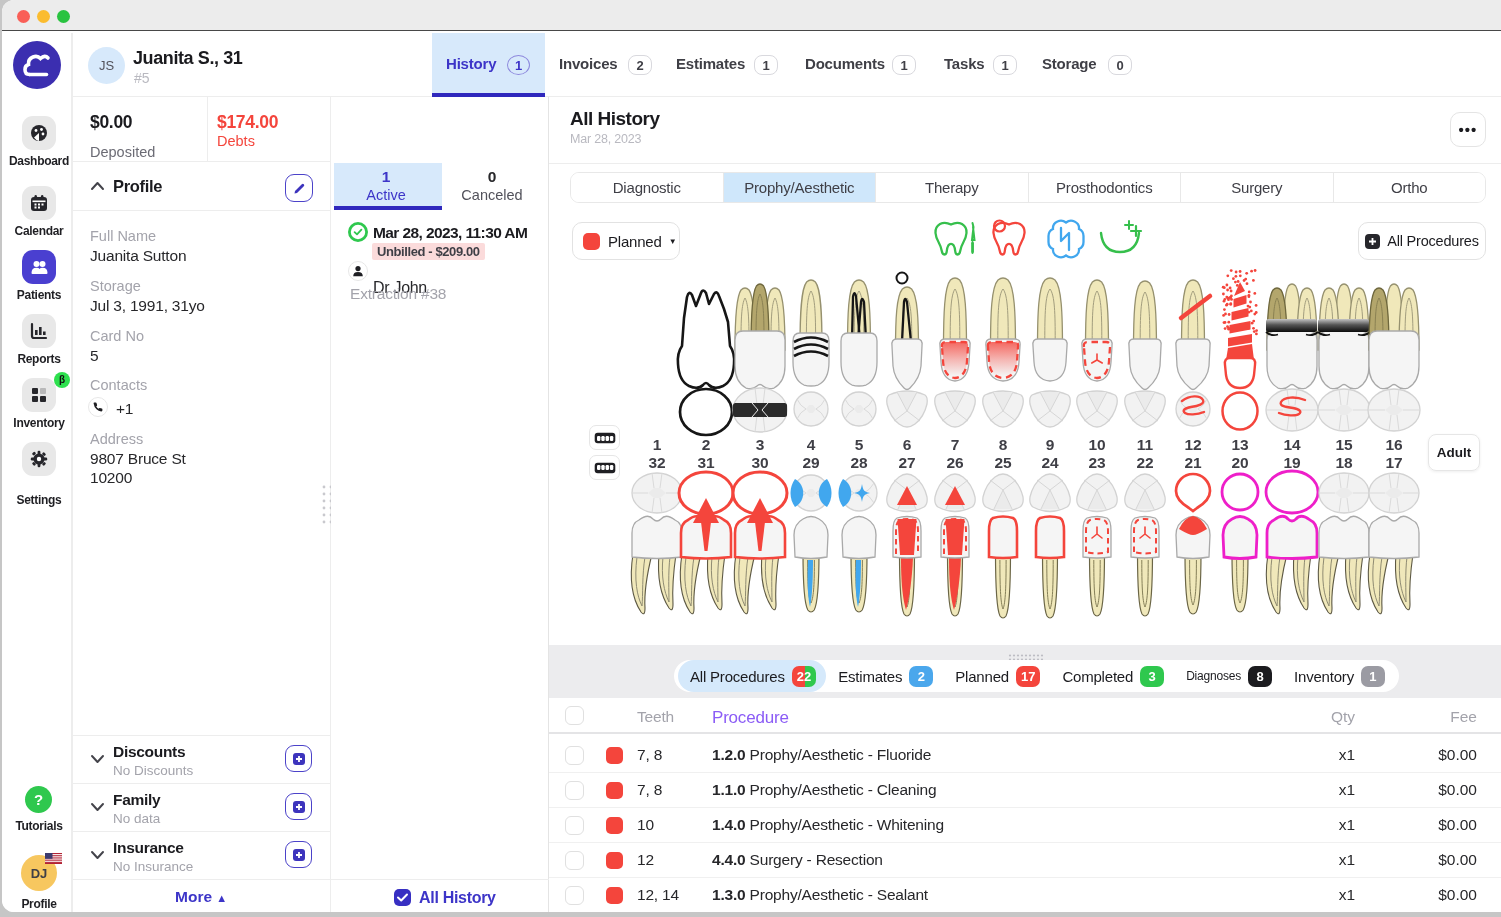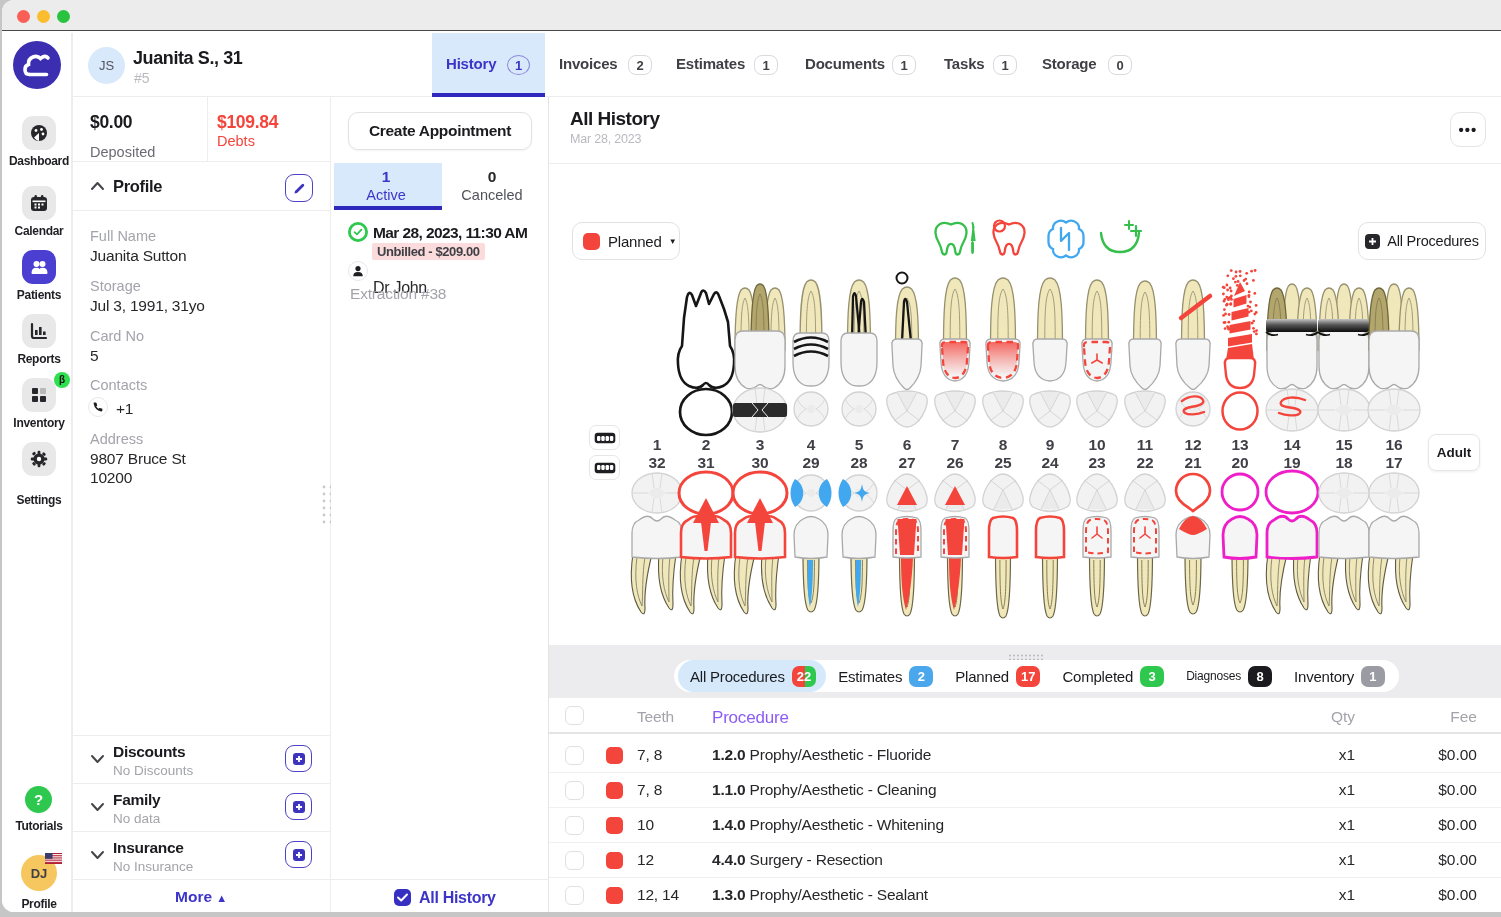--- a/index.html
+++ b/index.html
@@ -140,21 +140,21 @@
     <div class="abs" style="left:1106px;top:55px;"><span class="badge">0</span></div>
     <div class="abs" style="left:69px;top:97px;width:260px;height:815px;background:#fff;border-right:1px solid #ededed"></div>
     <div class="abs" style="left:88px;top:112px;">
       <div style="font-size:17.5px;font-weight:700;color:#1b1b1f;letter-spacing:-0.3px">$0.00</div>
     </div>
     <div class="abs" style="left:88px;top:133px;margin-top:11px;">
       <div style="font-size:14.5px;color:#6b6b74">Deposited</div>
     </div>
     <div class="abs" style="left:205px;top:97px;width:1px;height:64px;background:#ededed"></div>
     <div class="abs" style="left:215px;top:112px;">
-      <div style="font-size:17.5px;font-weight:700;color:#f4453c;letter-spacing:-0.3px">$109.84</div>
+      <div style="font-size:17.5px;font-weight:700;color:#f4453c;letter-spacing:-0.3px">$174.00</div>
     </div>
     <div class="abs" style="left:215px;top:133px;">
       <div style="font-size:14.5px;color:#f4453c">Debts</div>
     </div>
     <div class="abs" style="left:69px;top:161px;width:260px;height:1px;background:#ededed"></div>
     <svg class="abs" style="left:88px;top:180px" width="16" height="12" viewBox="0 0 16 12">
       <path d="M2,9 L7.5,3 L13,9" class="chev"></path>
     </svg>
     <div class="abs" style="left:111px;top:177px;">
       <div style="font-size:16.5px;font-weight:700;color:#1b1b1f;letter-spacing:-0.3px">Profile</div>
@@ -270,23 +270,20 @@
           <rect x="1" y="1" width="12" height="12" rx="3" fill="#3d34bd"></rect>
           <path d="M7,4 L7,10 M4,7 L10,7" stroke="#fff" stroke-width="1.8"></path>
         </svg>
       </div>
     </div>
     <div class="abs" style="left:69px;top:879px;width:260px;height:1px;background:#ededed"></div>
     <div class="abs" style="left:173px;top:888px;">
       <div style="font-size:15.5px;font-weight:700;color:#3d35c8">More <span style="font-size:11px">▲</span></div>
     </div>
     <div class="abs" style="left:329px;top:97px;width:218px;height:815px;background:#fff;border-right:1px solid #e4e4e4"></div>
-    <div class="abs" style="left:346px;top:112px;">
-      <div style="width:184px;height:38px;border:1px solid #e2e2e2;border-radius:10px;box-shadow:0 1px 2px rgba(0,0,0,0.05);display:flex;align-items:center;justify-content:center;font-size:15.5px;font-weight:700;color:#1b1b1f;letter-spacing:-0.3px">Create Appointment</div>
-    </div>
     <div class="abs" style="left:332px;top:163px;width:108px;height:44px;background:#d7e9fb"></div>
     <div class="abs" style="left:332px;top:206px;width:108px;height:3.5px;background:#2f28bd"></div>
     <div class="abs" style="left:384px;top:168px;">
       <div style="font-size:15.5px;font-weight:700;color:#3d35c8;transform:translateX(-50%)">1</div>
     </div>
     <div class="abs" style="left:384px;top:187px;">
       <div style="font-size:14.5px;color:#3d35c8;transform:translateX(-50%)">Active</div>
     </div>
     <div class="abs" style="left:490px;top:168px;">
       <div style="font-size:15.5px;font-weight:700;color:#27272a;transform:translateX(-50%)">0</div>
@@ -326,20 +323,30 @@
     <div class="abs" style="left:568px;top:108px;">
       <div style="font-size:19px;font-weight:700;color:#1b1b1f;letter-spacing:-0.5px">All History</div>
     </div>
     <div class="abs" style="left:568px;top:132px;">
       <div style="font-size:12.5px;color:#b9b9c0;letter-spacing:-0.2px">Mar 28, 2023</div>
     </div>
     <div class="abs" style="left:1448px;top:112px;">
       <div style="width:36px;height:35px;border:1px solid #e4e4e4;border-radius:10px;display:flex;align-items:center;justify-content:center;font-size:15px;font-weight:700;color:#1b1b1f;letter-spacing:1px">•••</div>
     </div>
     <div class="abs" style="left:547px;top:163px;width:952px;height:1px;background:#ededed"></div>
+    <div class="abs" style="left:568px;top:172px;">
+      <div style="display:flex;width:916px;height:31px;border:1px solid #e8e8e8;border-radius:9px;overflow:hidden;background:#fff">
+        <div class="cattab" style="flex:1;background:#fff">Diagnostic</div>
+        <div class="cattab" style="flex:1;border-left:1px solid #e8e8e8;background:#cfe7fb">Prophy/Aesthetic</div>
+        <div class="cattab" style="flex:1;border-left:1px solid #e8e8e8;background:#fff">Therapy</div>
+        <div class="cattab" style="flex:1;border-left:1px solid #e8e8e8;background:#fff">Prosthodontics</div>
+        <div class="cattab" style="flex:1;border-left:1px solid #e8e8e8;background:#fff">Surgery</div>
+        <div class="cattab" style="flex:1;border-left:1px solid #e8e8e8;background:#fff">Ortho</div>
+      </div>
+    </div>
     <div class="abs" style="left:570px;top:222px;">
       <div style="display:flex;align-items:center;width:108px;height:38px;border:1px solid #e2e2e2;border-radius:10px;padding:0 10px">
         <div style="width:17px;height:17px;border-radius:5px;background:#f4453c;flex:none"></div>
         <div style="margin-left:8px;font-size:15px;color:#1b1b1f;letter-spacing:-0.2px">Planned</div>
         <div style="margin-left:7px;font-size:8px;color:#1b1b1f">▼</div>
       </div>
     </div>
     <div class="abs" style="left:929px;top:218px;"><svg width="46" height="42" viewBox="0 0 46 42" style="">
         <path d="M9,6 Q4,9 4.5,15 Q5,20 7.5,24 Q10,28.5 10.8,33 Q11.4,36.5 13.5,36.5 Q15.5,36.5 15.8,33 Q16.1,29.5 17.3,27.5 Q18.5,25.8 20,25.8 Q21.5,25.8 22.7,27.5 Q23.9,29.5 24.2,33 Q24.5,36.5 26.5,36.5 Q28.6,36.5 29.2,33 Q30,28.5 32.5,24 Q35,20 35.5,15 Q36,9 31,6 Q26,3.4 20,6.5 Q14,3.4 9,6 Z" fill="none" stroke="#36bf4c" stroke-width="2.3"></path>
         <path d="M41.5,5 L42.5,9 L41,22 L43.5,22 L42,9 M41.5,24 L41.5,35" stroke="#36bf4c" stroke-width="2" fill="none" stroke-linecap="round"></path>

